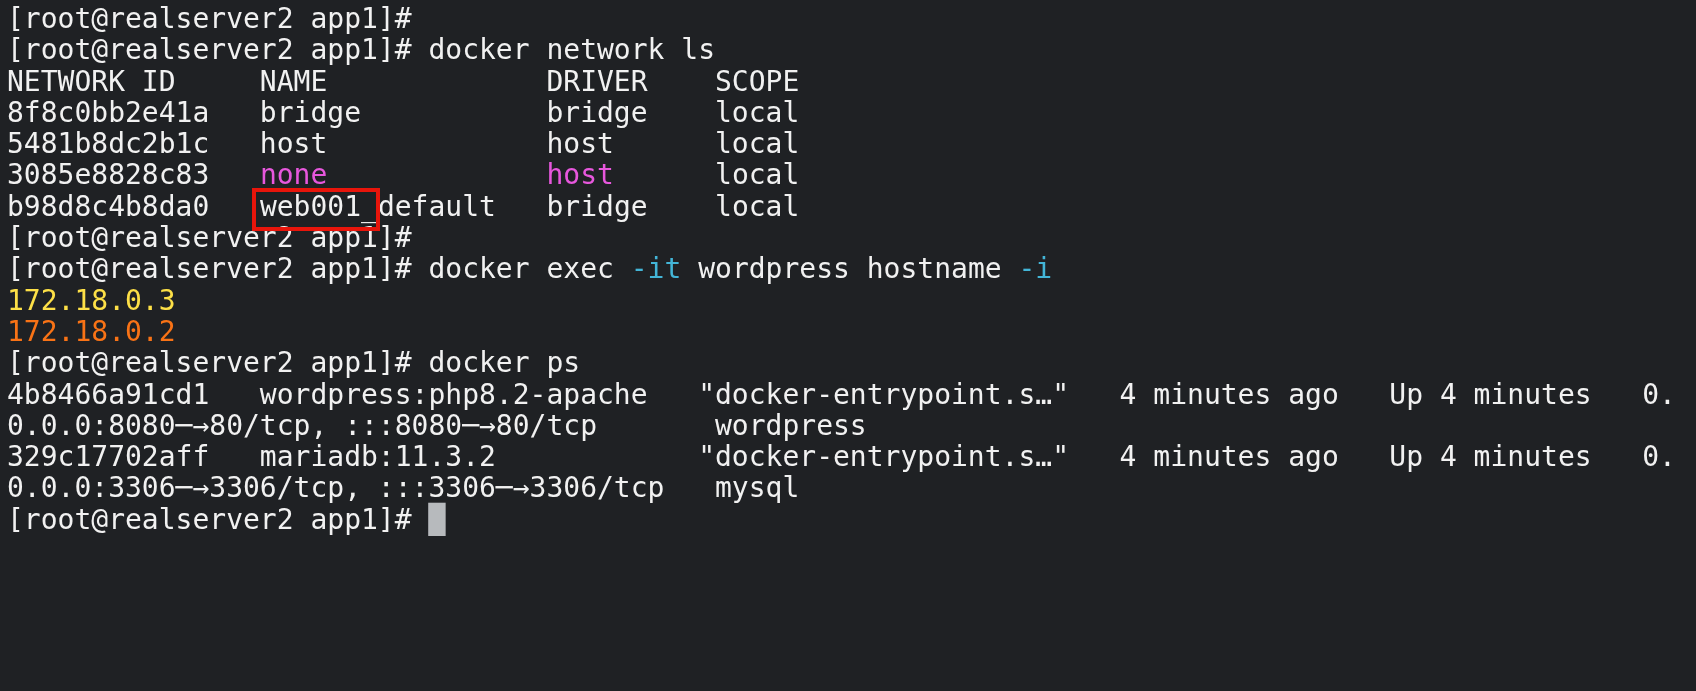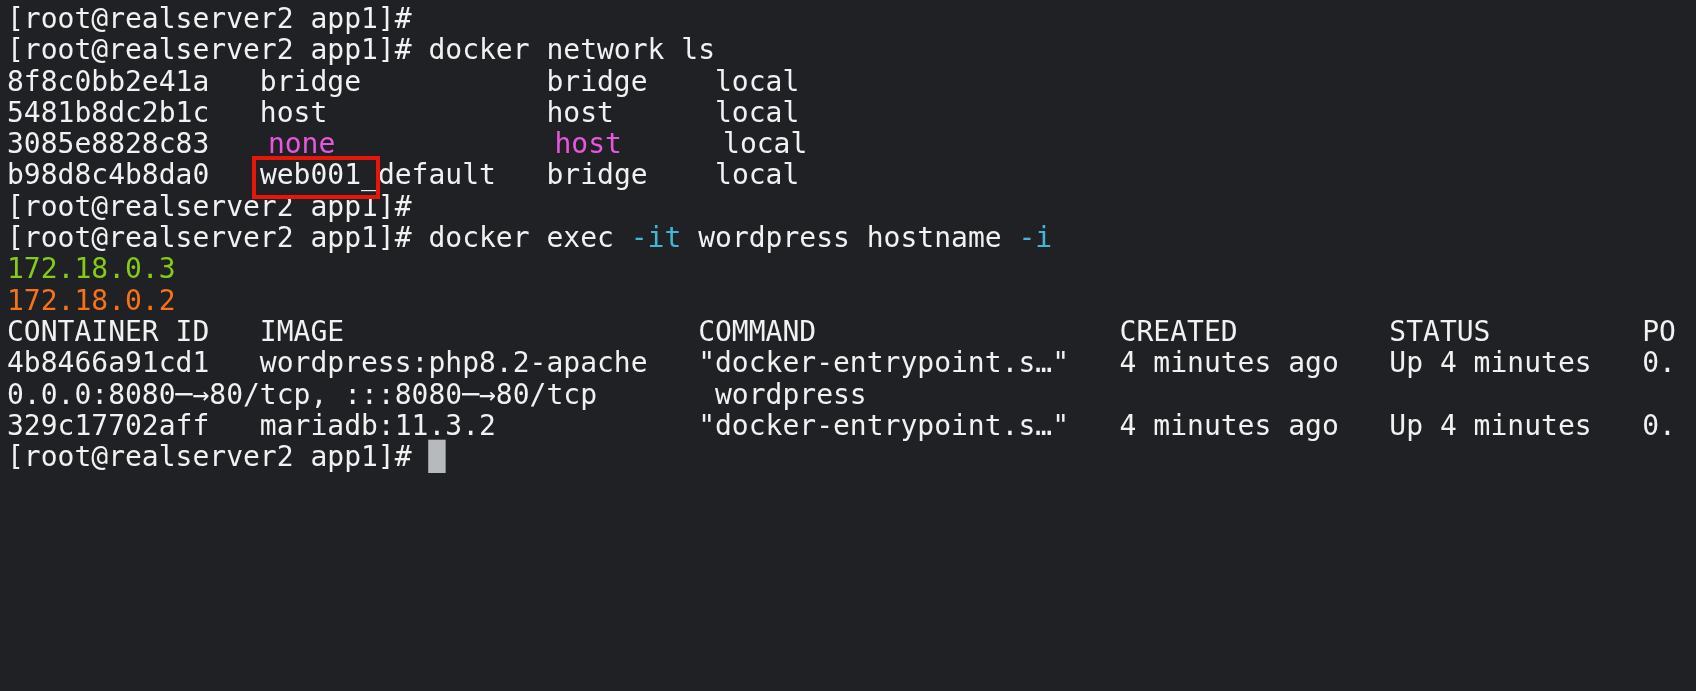--- a/index.html
+++ b/index.html
@@ -27,26 +27,28 @@
     border:4px solid var(--red, #e8150b);
     pointer-events:none;
   }
 </style>
 </head>
 <body style="background: rgb(31, 33, 36);">
 
 <div class="terminal" style="color: rgb(241, 241, 241);">
     <div class="line"><span>[root@realserver2 app1]#</span></div>
     <div class="line"><span>[root@realserver2 app1]# docker network ls</span></div>
+    <div class="line"><span>NETWORK ID     NAME             DRIVER    SCOPE</span></div>
     <div class="line"><span>8f8c0bb2e41a   bridge           bridge    local</span></div>
     <div class="line"><span>5481b8dc2b1c   host             host      local</span></div>
-    <div class="line"><span>3085e8828c83   </span><span style="color: rgb(231, 87, 221); margin-left: 8px;">none</span><span>             </span><span style="color: rgb(231, 87, 221);">host</span><span>      local</span></div>
+    <div class="line"><span>3085e8828c83   </span><span style="color: rgb(231, 87, 221);">none</span><span>             </span><span style="color: rgb(231, 87, 221);">host</span><span>      local</span></div>
     <div class="line"><span>b98d8c4b8da0   </span><span class="redbox">web001_</span><span>default   bridge    local</span></div>
     <div class="line"><span>[root@realserver2 app1]#</span></div>
     <div class="line"><span>[root@realserver2 app1]# docker exec </span><span style="color: rgb(67, 181, 215);">-it</span><span> wordpress hostname </span><span style="color: rgb(67, 181, 215);">-i</span></div>
-    <div class="line"><span style="color: #84cc16;">172.18.0.3</span></div>
+    <div class="line"><span style="color: #fde047;">172.18.0.3</span></div>
     <div class="line"><span style="color: #f97316;">172.18.0.2</span></div>
-    <div class="line"><span>CONTAINER ID   IMAGE                     COMMAND                  CREATED         STATUS         PO</span></div>
+    <div class="line"><span>[root@realserver2 app1]# docker ps</span></div>
     <div class="line"><span>4b8466a91cd1   wordpress:php8.2-apache   "docker-entrypoint.s…"   4 minutes ago   Up 4 minutes   0.</span></div>
     <div class="line"><span>0.0.0:8080─→80/tcp, :::8080─→80/tcp       wordpress</span></div>
     <div class="line"><span>329c17702aff   mariadb:11.3.2            "docker-entrypoint.s…"   4 minutes ago   Up 4 minutes   0.</span></div>
+    <div class="line"><span>0.0.0:3306─→3306/tcp, :::3306─→3306/tcp   mysql</span></div>
     <div class="line"><span>[root@realserver2 app1]# </span><span style="color: rgb(183, 186, 189);">█</span></div>
   </div>
 
 </body></html>

